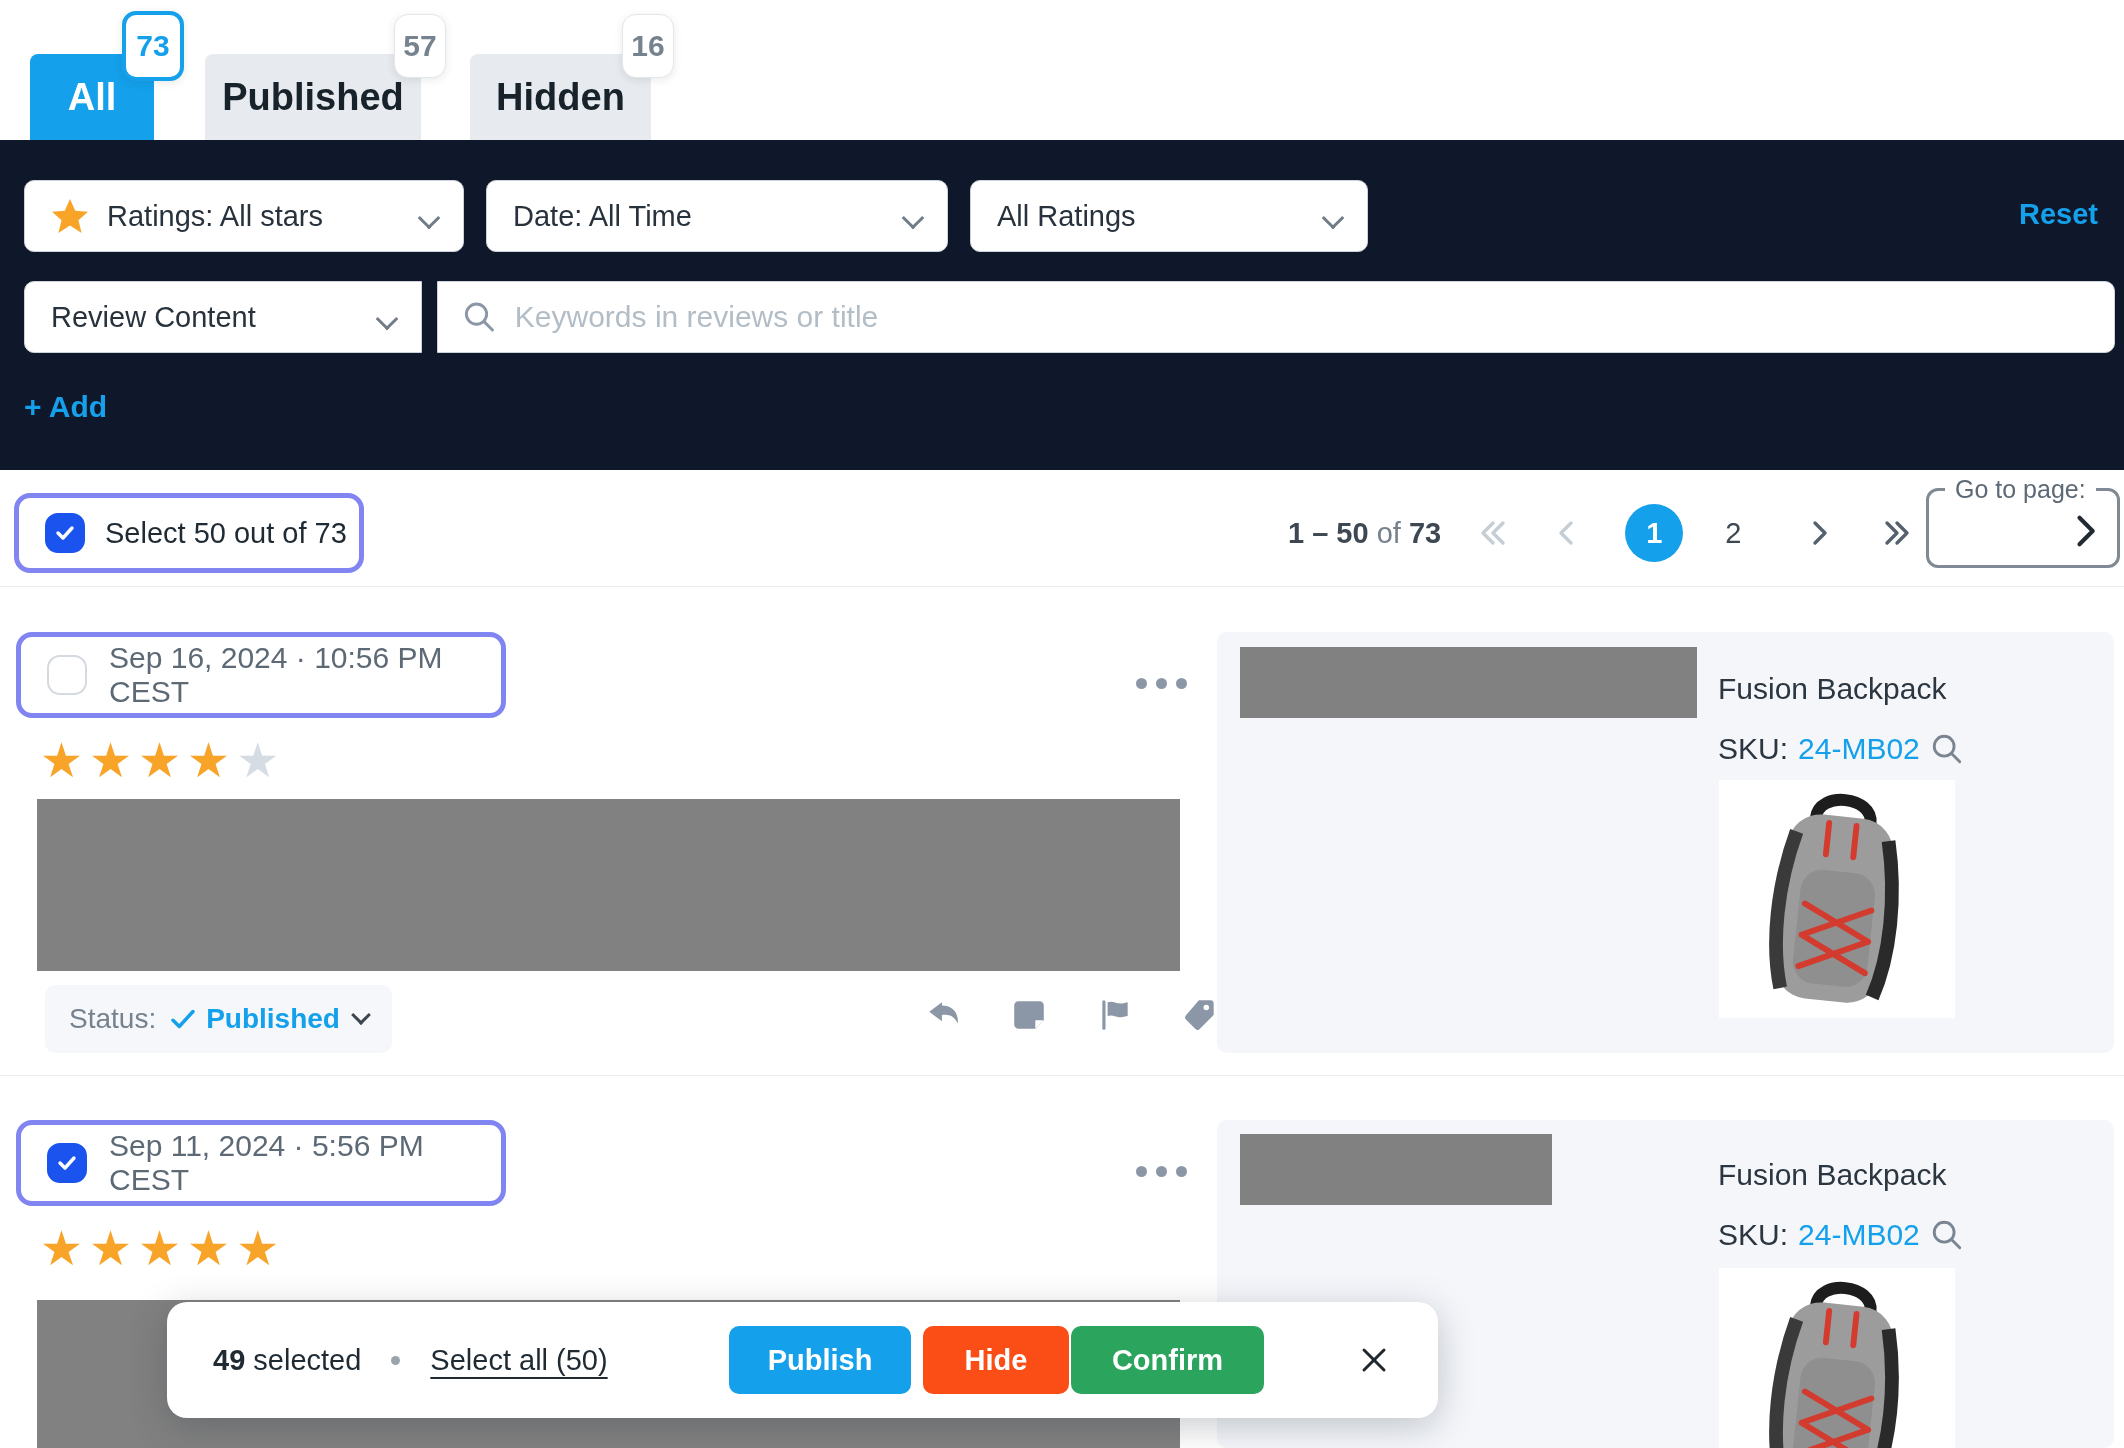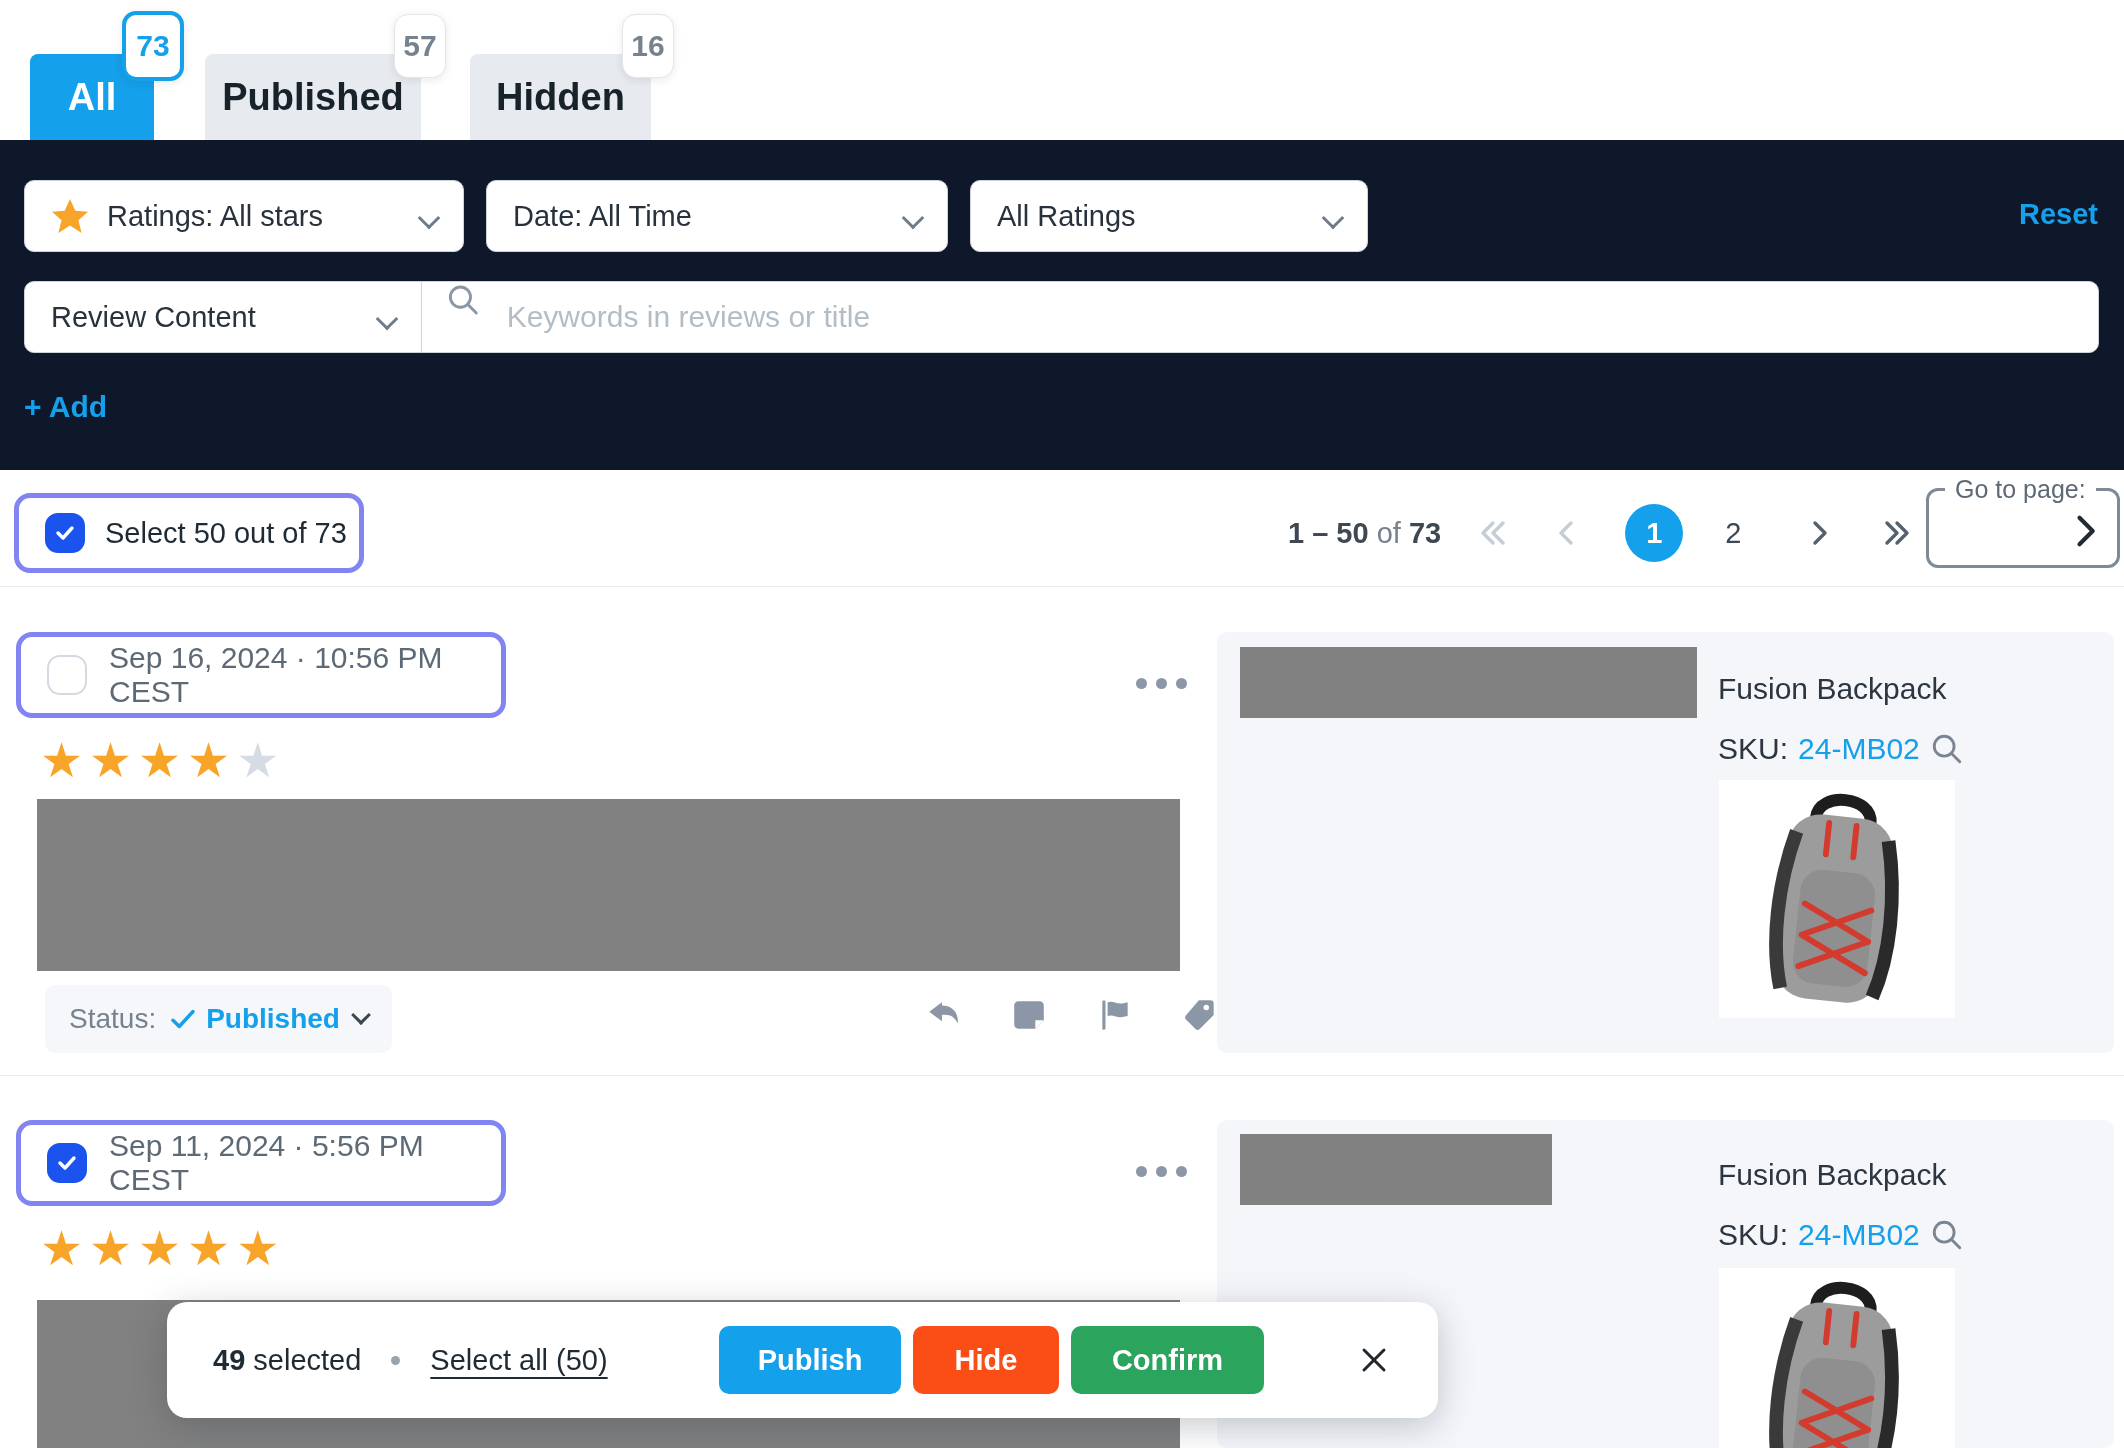--- a/index.html
+++ b/index.html
@@ -20,22 +20,22 @@
 
   
   .filters { position:absolute; left:0; top:140px; width:2124px; height:330px; background:#0f172a; }
   .dd { position:absolute; height:72px; background:#fff; border:1px solid #ccd3da; border-radius:10px;
         display:flex; align-items:center; padding:0 26px; font-size:29px; color:#28323c; cursor:pointer; }
   .dd .chev-wrap { margin-left:auto; }
   .dd-ratings { left:24px; top:40px; width:440px; }
   .dd-date { left:486px; top:40px; width:462px; }
   .dd-reviews { left:970px; top:40px; width:398px; }
   .dd-content { left:24px; top:141px; width:398px; border-radius:10px 0 0 10px;justify-content:center; }
-  .search { position:absolute; left:421px; top:141px; width:1678px; height:72px; background:#fff;
-            border:1px solid #ccd3da; border-radius:0 10px 10px 0; display:flex; padding:0 24px;gap:8px; }
+  .search { position:absolute; left:437px; top:141px; width:1678px; height:72px; background:#fff;
+            border:1px solid #ccd3da; border-radius:0 10px 10px 0; display:flex; align-items:center; padding:0 24px; }
   .search input { border:none; outline:none; font-size:30px; color:#28323c; width:100%; margin-left:18px;
                   font-family:"Liberation Sans",sans-serif; background:transparent; }
   .search input::placeholder { color:#b3bdc6; }
   .reset { position:absolute; right:26px; top:58px; font-size:29px; font-weight:bold; color:#14a0ea; cursor:pointer; }
   .add-link { position:absolute; left:24px; top:250px; font-size:30px; font-weight:bold; color:#14a0ea; cursor:pointer; }
 
   
   .chev { display:inline-block; width:16px; height:16px; border-right:3px solid #707c88; border-bottom:3px solid #707c88;
           transform:rotate(45deg); margin-top:-8px; }
 
@@ -92,21 +92,21 @@
   .action-bar { position:absolute; left:167px; top:1302px; width:1271px; height:116px; background:#fff; border-radius:20px;
                 box-shadow:0 8px 36px rgba(35,45,55,.25); display:flex; align-items:center; padding:0 46px; z-index:9; }
   .ab-count { font-size:29px; color:#1f2a33; }
   .ab-count b { font-weight:bold; }
   .ab-dot { width:9px; height:9px; border-radius:50%; background:#9aa4ad; margin:0 30px; }
   .ab-selectall { font-size:29px; color:#1f2a33; text-decoration:underline; text-underline-offset:7px; cursor:pointer; }
   .btn { height:68px; border:none; border-radius:10px; color:#fff; font-size:29px; font-weight:bold;
          font-family:"Liberation Sans",sans-serif; cursor:pointer; display:flex; align-items:center; justify-content:center; }
   .btn-publish { width:182px; background:#14a0ea; margin-left:auto; }
   .btn-hide { width:146px; background:#fa4e16; margin-left:12px; }
-  .btn-confirm { width:193px; background:#2ba45d; margin-left:12px; }
+  .btn-confirm { width:193px; background:#2ba45d; margin-left:2px; }
   .ab-close { margin-left:92px; cursor:pointer; display:flex; }
 </style>
 </head>
 <body>
 
 <div class="stage">
 
   <div class="tab tab-all">
       <span>All</span>
     </div>

